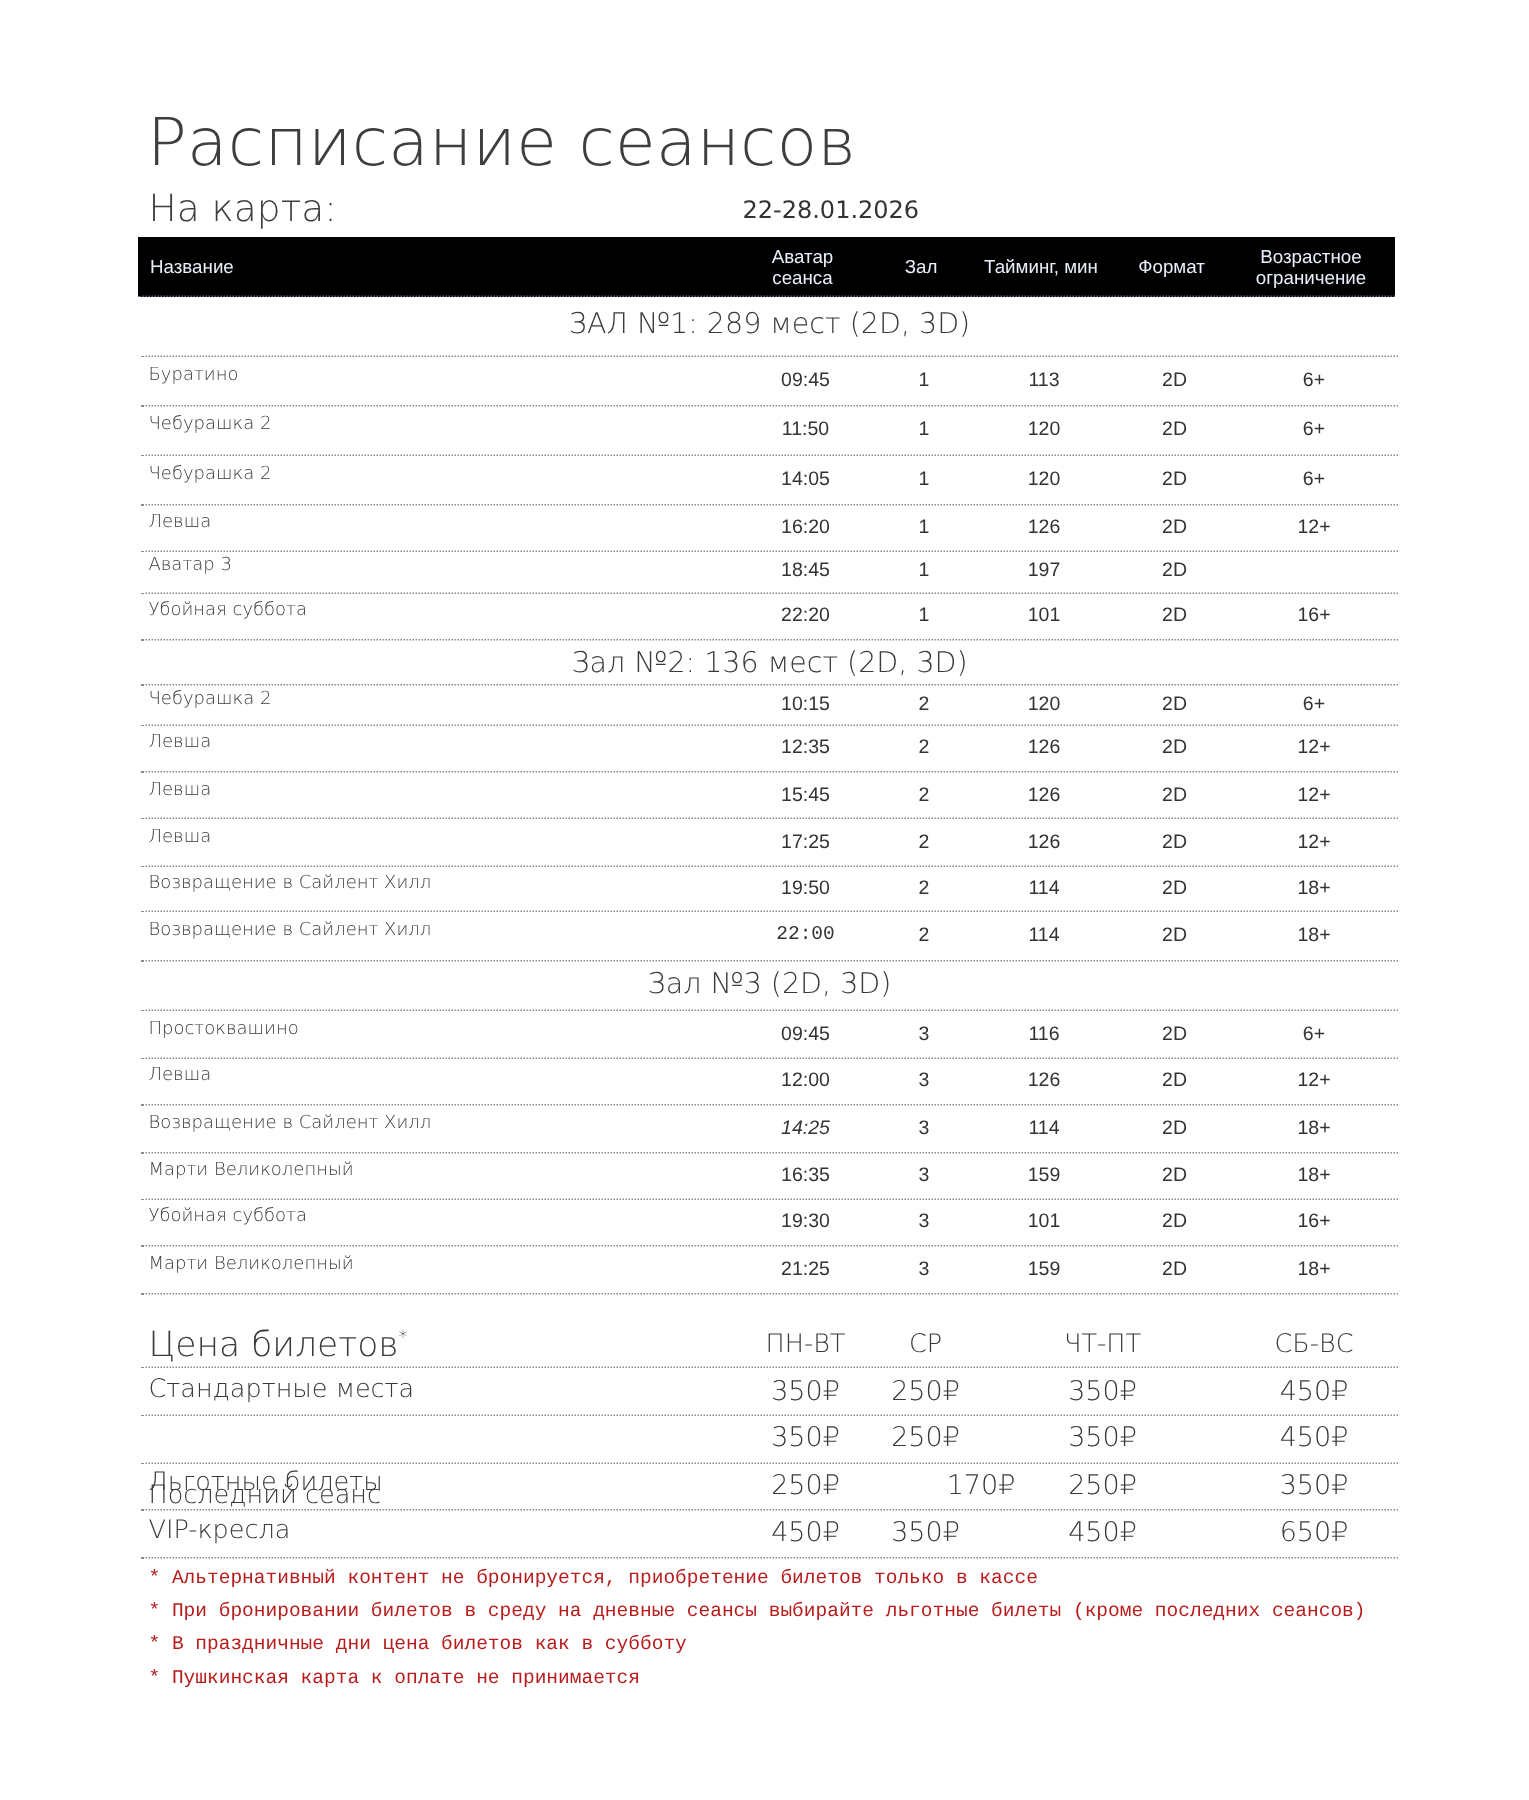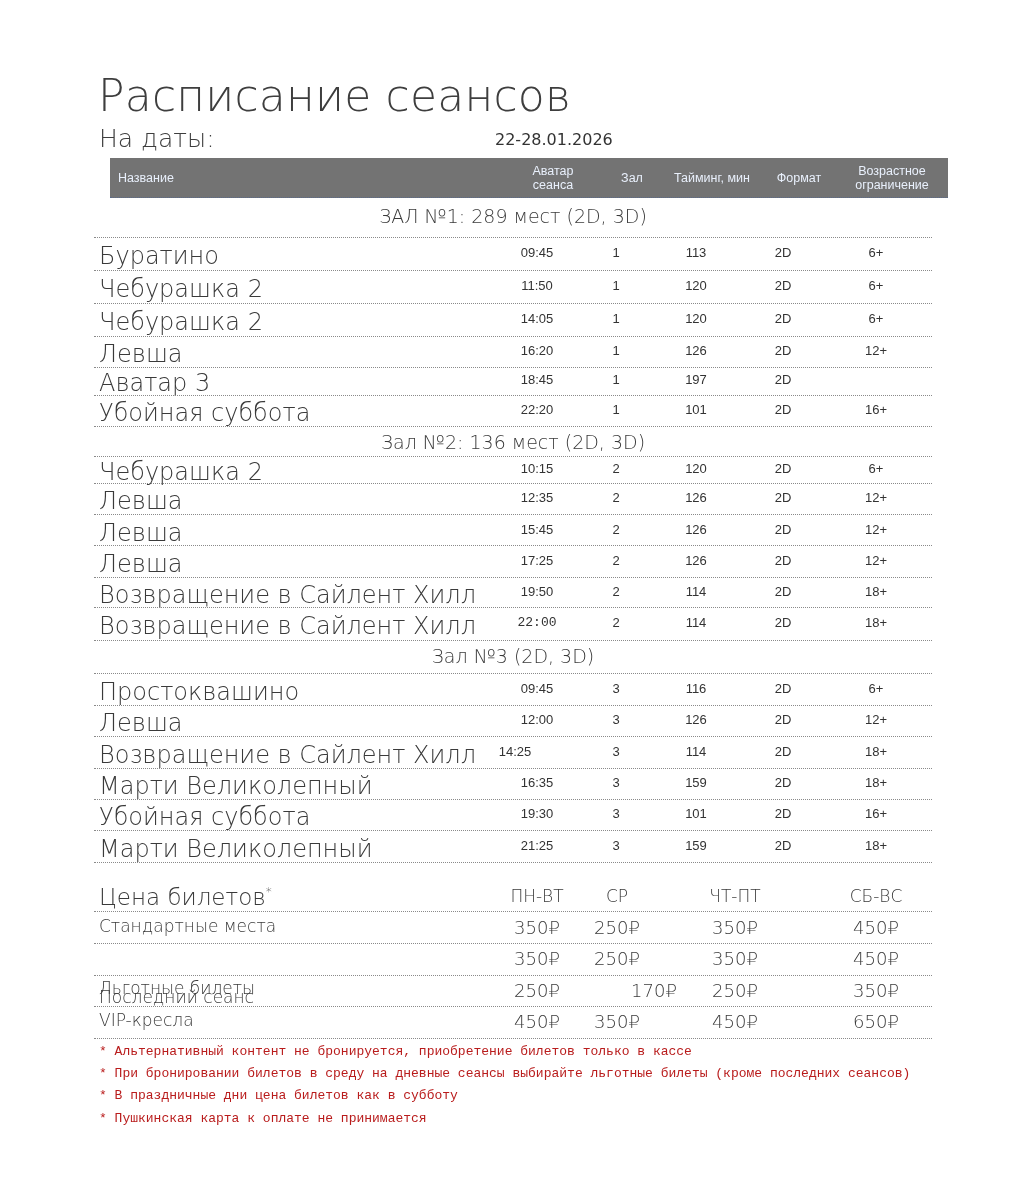--- a/index.html
+++ b/index.html
@@ -3,48 +3,48 @@
 <meta charset="utf-8">
 <style>
   html, body { margin: 0; padding: 0; background: #ffffff; }
   body { width: 1019px; height: 1200px; position: relative; overflow: hidden;
          font-family: "DejaVu Sans", "Liberation Sans", sans-serif; color: #3a3a3a; }
   .abs { position: absolute; }
   .title { left: 98px; top: 70px; font-size: 44px; font-weight: 300; color: #3e3e3e; letter-spacing: 0.2px; white-space: nowrap; }
   .dates-label { left: 99px; top: 124px; font-size: 25px; font-weight: 300; color: #3e3e3e; white-space: nowrap; }
   .dates-value { left: 495px; top: 130px; font-size: 16px; color: #333; white-space: nowrap; }
 
-  .thead { left: 110px; top: 158px; width: 838px; height: 39px; background: #737373;
+  .thead { left: 92px; top: 158px; width: 838px; height: 39px; background: #000000;
            border-bottom: 1px dotted #5a6a8a; }
   .th { position: absolute; top: 0; height: 39px; display: flex; align-items: center; justify-content: center;
         text-align: center; color: #e9f0fc; font-family: "Liberation Sans", sans-serif; font-size: 12.5px; line-height: 14px; }
   .th.name { left: 8px; justify-content: flex-start; }
 
   .line { position: absolute; left: 94px; width: 838px; height: 0; border-top: 1px dotted #8a8a8a; }
 
   .hall { position: absolute; left: 94px; width: 838px; text-align: center; font-size: 19px; font-weight: 300; color: #3a3a3a; white-space: nowrap; }
 
   .row { position: absolute; left: 94px; width: 838px; }
-  .cell-name { position: absolute; left: 5px; font-size: 24px; font-weight: 300; color: #3a3a3a; white-space: nowrap; }
+  .cell-name { position: absolute; left: 5px; font-size: 12px; font-weight: 300; color: #3a3a3a; white-space: nowrap; }
   .cell { position: absolute; width: 80px; margin-left: -40px; text-align: center;
           font-family: "Liberation Sans", sans-serif; font-size: 13px; color: #333; }
 
   .price-title { left: 99px; top: 884px; font-size: 23px; font-weight: 300; color: #3a3a3a; white-space: nowrap; }
   .price-title sup { font-size: 12px; }
   .price-head { position: absolute; top: 886px; width: 100px; margin-left: -50px; text-align: center; font-size: 17px; font-weight: 300; color: #3a3a3a; }
   .price-name { position: absolute; left: 99px; font-size: 17px; font-weight: 300; color: #3a3a3a; white-space: nowrap; }
   .price-val { position: absolute; width: 100px; margin-left: -50px; text-align: center; font-size: 18px; font-weight: 300; color: #3a3a3a; }
 
   .note { position: absolute; left: 99px; font-family: Liberation Mono, monospace; font-size: 13px; color: #b91c1c; white-space: nowrap; }
 </style>
 </head>
 <body>
 
 <div class="abs title">Расписание сеансов</div>
-<div class="abs dates-label">На даты:</div>
+<div class="abs dates-label">На карта:</div>
 <div class="abs dates-value">22-28.01.2026</div>
 
 <div class="abs thead">
   <div class="th name">Название</div>
   <div class="th" style="left:403px;width:80px;">Аватар сеанса</div>
   <div class="th" style="left:502px;width:40px;">Зал</div>
   <div class="th" style="left:562px;width:80px;">Тайминг, мин</div>
   <div class="th" style="left:649px;width:80px;">Формат</div>
   <div class="th" style="left:734px;width:96px;">Возрастное ограничение</div>
 </div>
@@ -193,21 +193,21 @@
   <div class="cell" style="left:443px;top:7px;">12:00</div>
   <div class="cell" style="left:522px;top:7px;">3</div>
   <div class="cell" style="left:602px;top:7px;">126</div>
   <div class="cell" style="left:689px;top:7px;">2D</div>
   <div class="cell" style="left:782px;top:7px;">12+</div>
 </div>
 <div class="line" style="top:736px;"></div>
 
 <div class="row" style="top:736px;">
   <div class="cell-name" style="top:5px;">Возвращение в Сайлент Хилл</div>
-  <div class="cell" style="left:421px;top:8px;">14:25</div>
+  <div class="cell" style="left:443px;top:8px;font-style:italic;">14:25</div>
   <div class="cell" style="left:522px;top:8px;">3</div>
   <div class="cell" style="left:602px;top:8px;">114</div>
   <div class="cell" style="left:689px;top:8px;">2D</div>
   <div class="cell" style="left:782px;top:8px;">18+</div>
 </div>
 <div class="line" style="top:768px;"></div>
 
 <div class="row" style="top:768px;">
   <div class="cell-name" style="top:4px;">Марти Великолепный</div>
   <div class="cell" style="left:443px;top:7px;">16:35</div>

